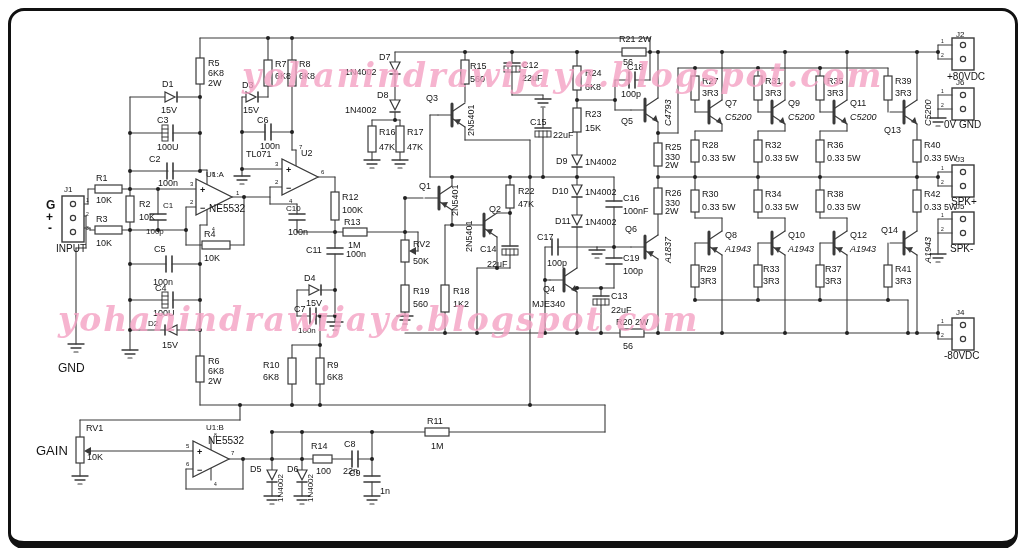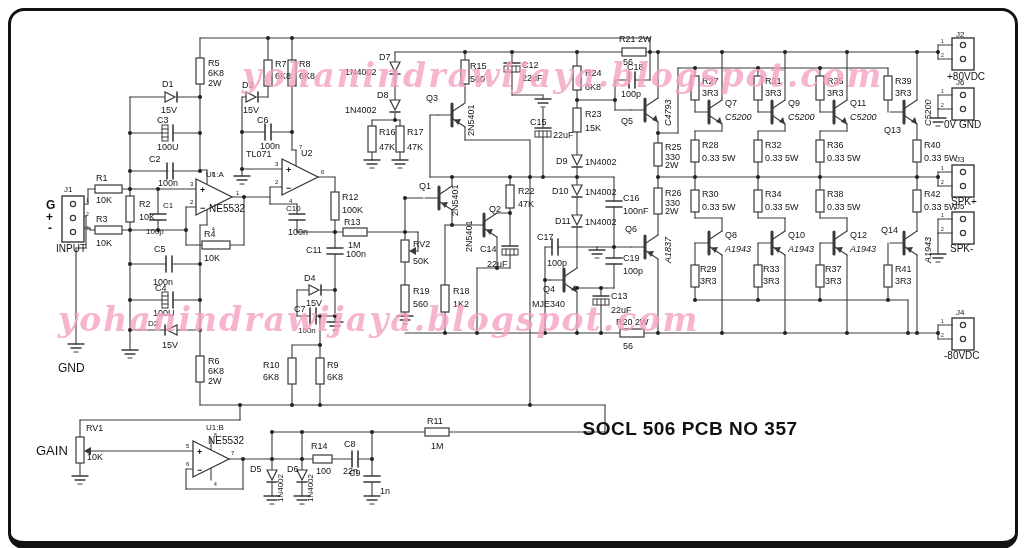--- a/index.html
+++ b/index.html
@@ -869,15 +869,14 @@
       <text x="944" y="128" font-size="10" fill="#141414" font-family="&quot;Liberation Sans&quot;,sans-serif">0V GND</text>
       <text x="956" y="162" font-size="8" fill="#141414" font-family="&quot;Liberation Sans&quot;,sans-serif">J3</text>
       <text x="951" y="205" font-size="10" fill="#141414" font-family="&quot;Liberation Sans&quot;,sans-serif">SPK+</text>
       <text x="956" y="209" font-size="8" fill="#141414" font-family="&quot;Liberation Sans&quot;,sans-serif">J5</text>
       <text x="950" y="252" font-size="10" fill="#141414" font-family="&quot;Liberation Sans&quot;,sans-serif">SPK-</text>
       <text x="956" y="315" font-size="8" fill="#141414" font-family="&quot;Liberation Sans&quot;,sans-serif">J4</text>
       <text x="944" y="359" font-size="10" fill="#141414" font-family="&quot;Liberation Sans&quot;,sans-serif">-80VDC</text>
     </svg>
   <div class="wm" style="left: 242px; top: 56px;">yohanindrawijaya.blogspot.com</div>
   <div class="wm" style="left: 58px; top: 300px;">yohanindrawijaya.blogspot.com</div>
-  <div id="title">SOCL 506 PCB NO 357</div>
   <div id="frame"></div>
 </div>
 
 </body></html>

